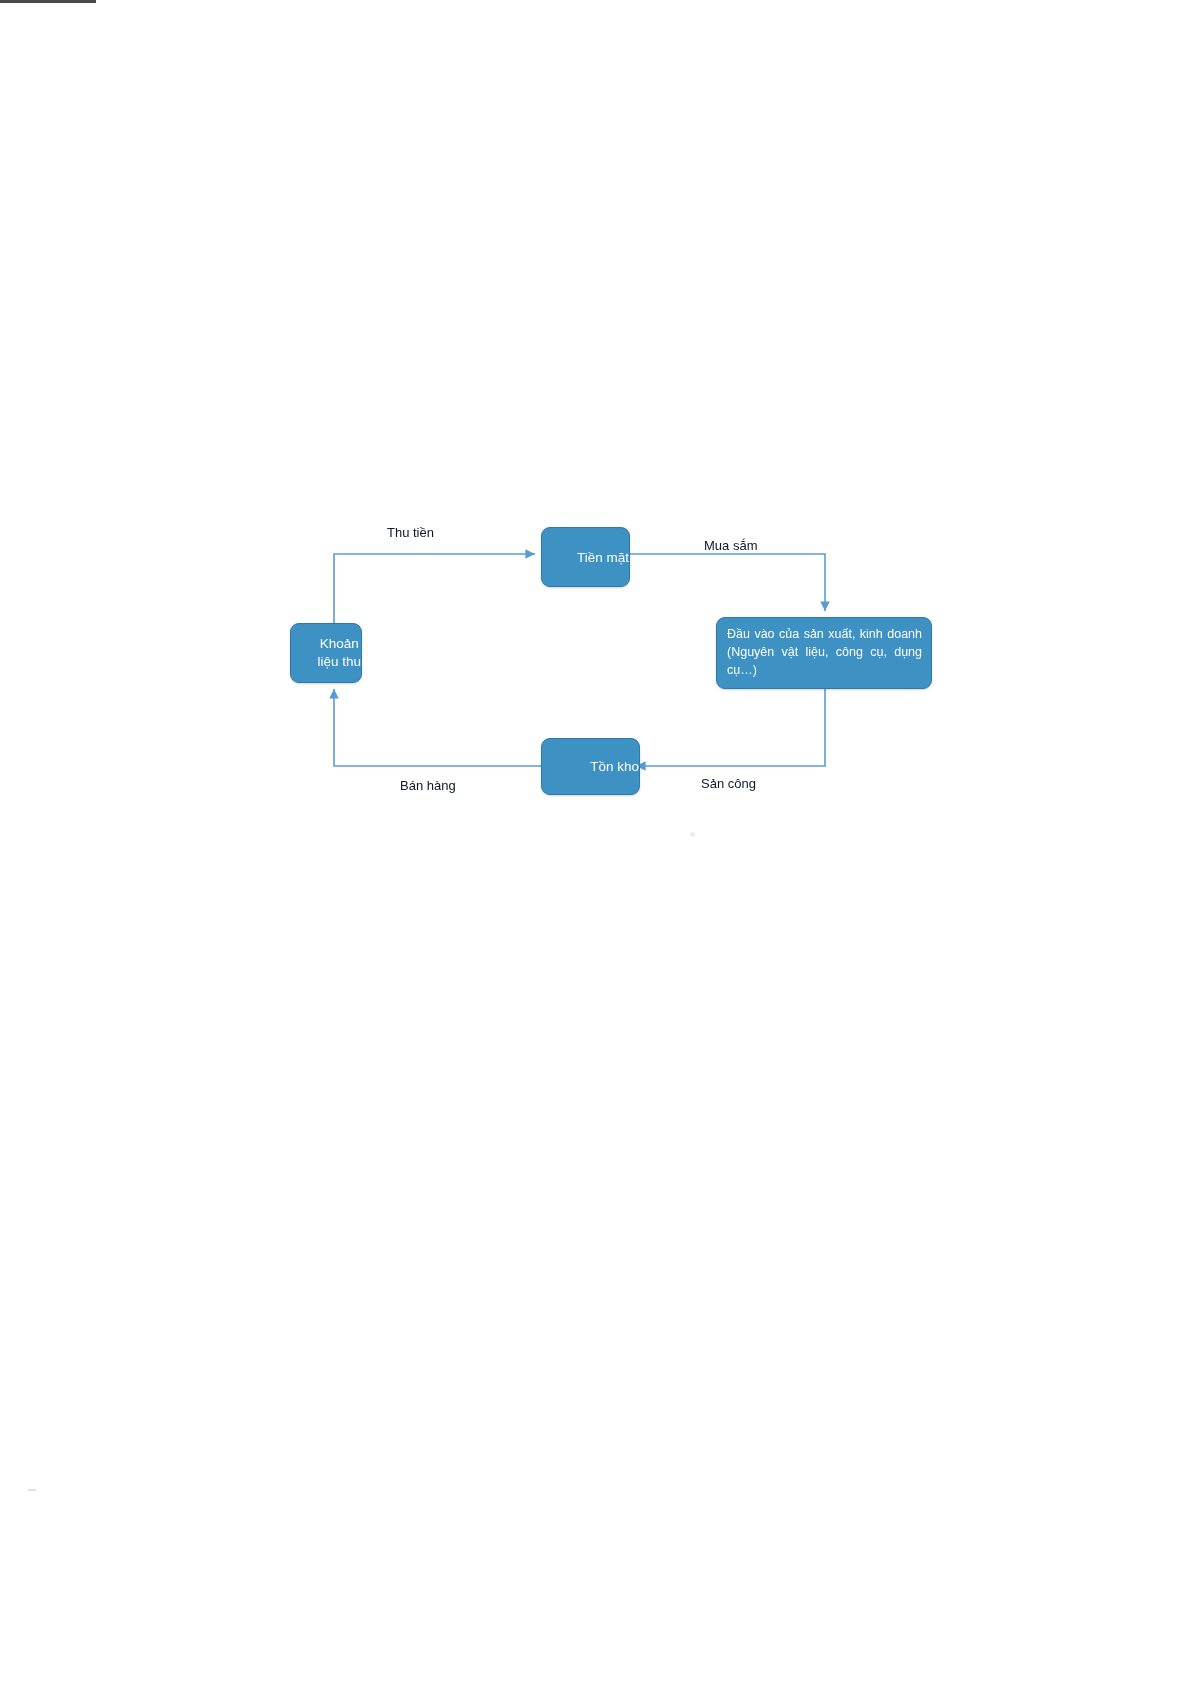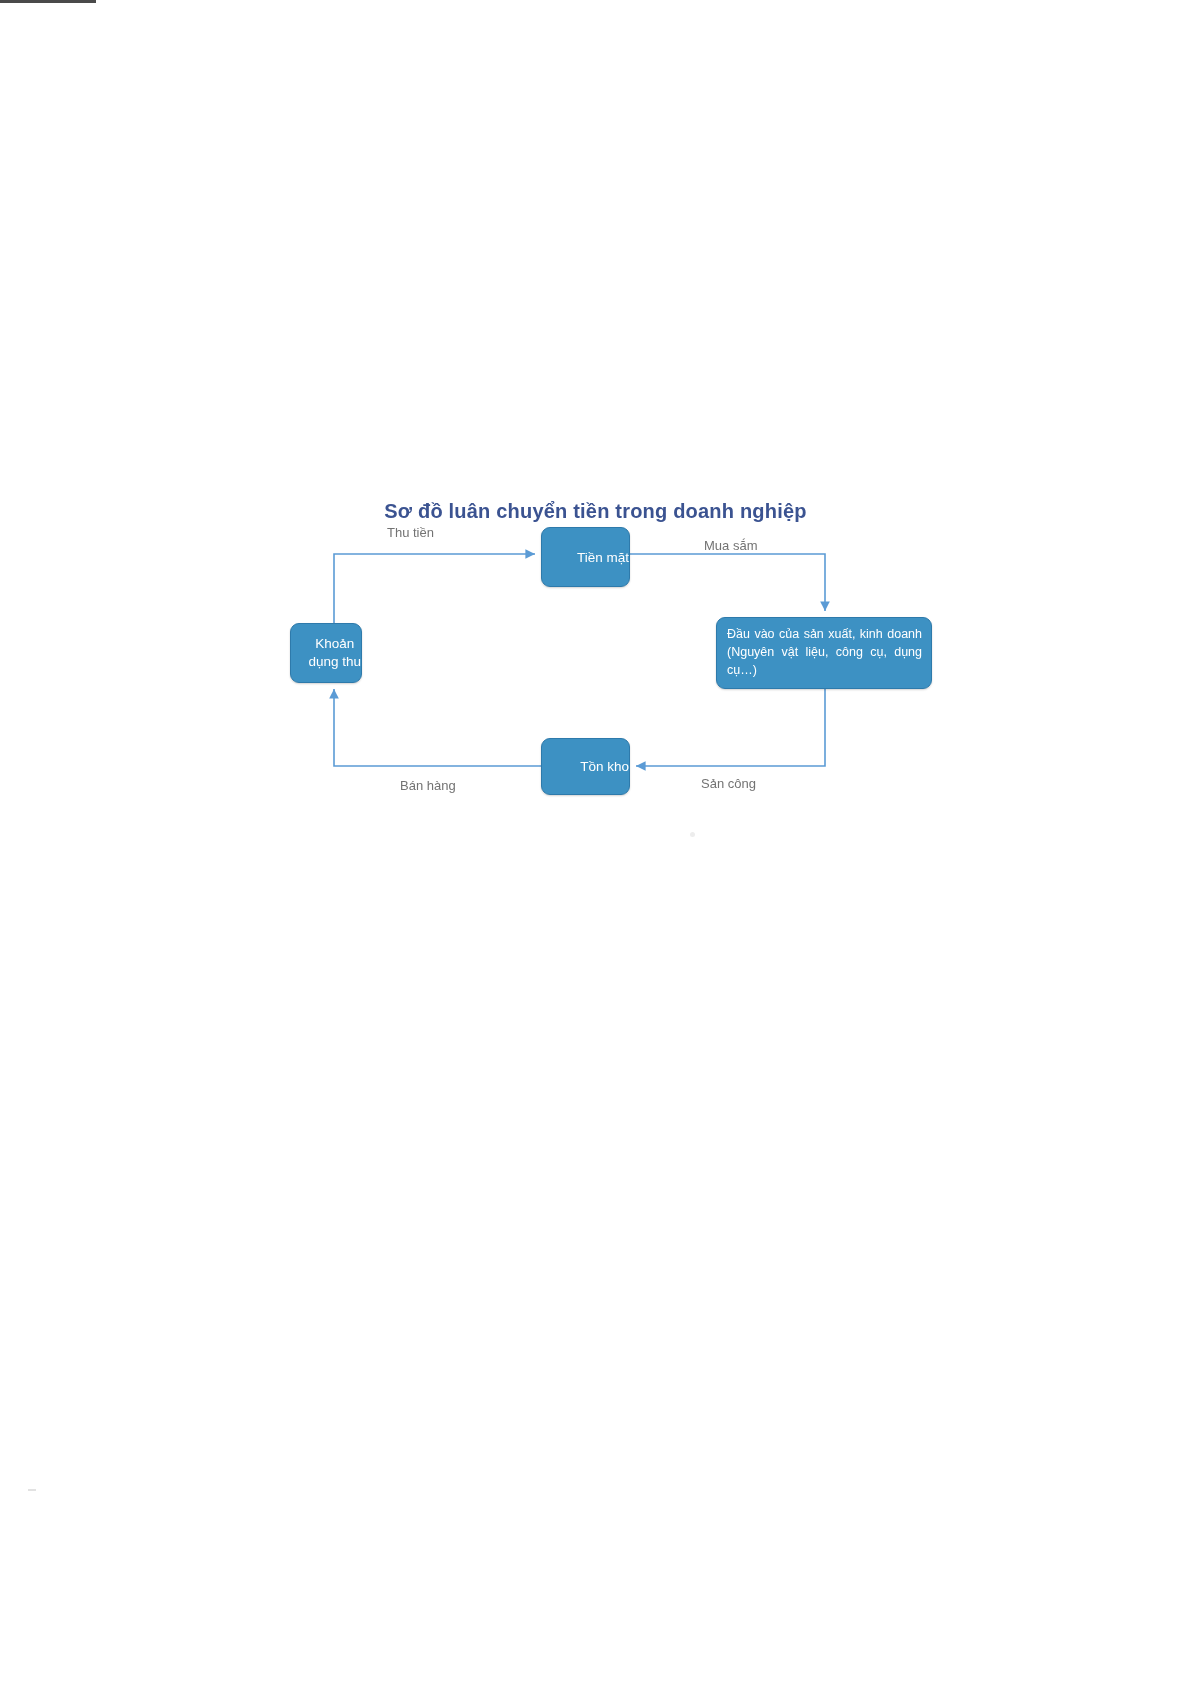--- a/index.html
+++ b/index.html
@@ -103,31 +103,31 @@
   }
   #node-inputs .inner {
     width: 100%;
     text-align: justify;
     text-align-last: left;
   }
 
   #node-inventory {
     left: 541px;
     top: 738px;
-    width: 89px;
+    width: 99px;
     height: 57px;
     font-size: 13.5px;
   }
 
   
   .edge-label {
     position: absolute;
     font-family: "Liberation Sans", sans-serif;
     font-size: 13px;
-    color: #737373;
+    color: #0f172a;
     white-space: nowrap;
   }
 
   #label-thu-tien   { left: 387px; top: 525px; }
   #label-mua-sam    { left: 704px; top: 530px; margin-top: 8px; }
   #label-ban-hang   { left: 400px; top: 778px; text-align: right; }
   #label-san-xuat   { left: 701px; top: 776px; }
 
   
   .page-artifact {
@@ -157,21 +157,20 @@
     border-radius: 50%;
   }
 </style>
 </head>
 <body>
 
 <div id="page">
 
   <div id="figure">
 
-    <div id="diagram-title">Sơ đồ luân chuyển tiền trong doanh nghiệp</div>
 
     <svg id="connectors" viewBox="0 0 1191 1685" width="1191" height="1685">
       <defs>
         <marker id="arrow" markerWidth="7" markerHeight="7" refX="6" refY="3" orient="auto" markerUnits="strokeWidth">
           <path d="M0,0 L6,3 L0,6 z" fill="#5B9BD5"></path>
         </marker>
       </defs>
 
       <g>
         <path d="M334,623 L334,554 L535,554" fill="none" stroke="#5B9BD5" stroke-width="1.6" marker-end="url(#arrow)"></path>
@@ -190,21 +189,21 @@
       </g>
     </svg>
 
     <div class="node" id="node-cash">
       <span>Tiền mặt</span>
     </div>
 
     <div class="node" id="node-receivable">
       <span class="inner">
         <span>Khoản</span><br>
-        <span>dụng thu</span>
+        <span>liệu thu</span>
       </span>
     </div>
 
     <div class="node" id="node-inputs">
       <span class="inner">Đầu vào của sản xuất, kinh doanh (Nguyên vật liệu, công cụ, dụng cụ…)</span>
     </div>
 
     <div class="node" id="node-inventory">
       <span>Tồn kho</span>
     </div>

